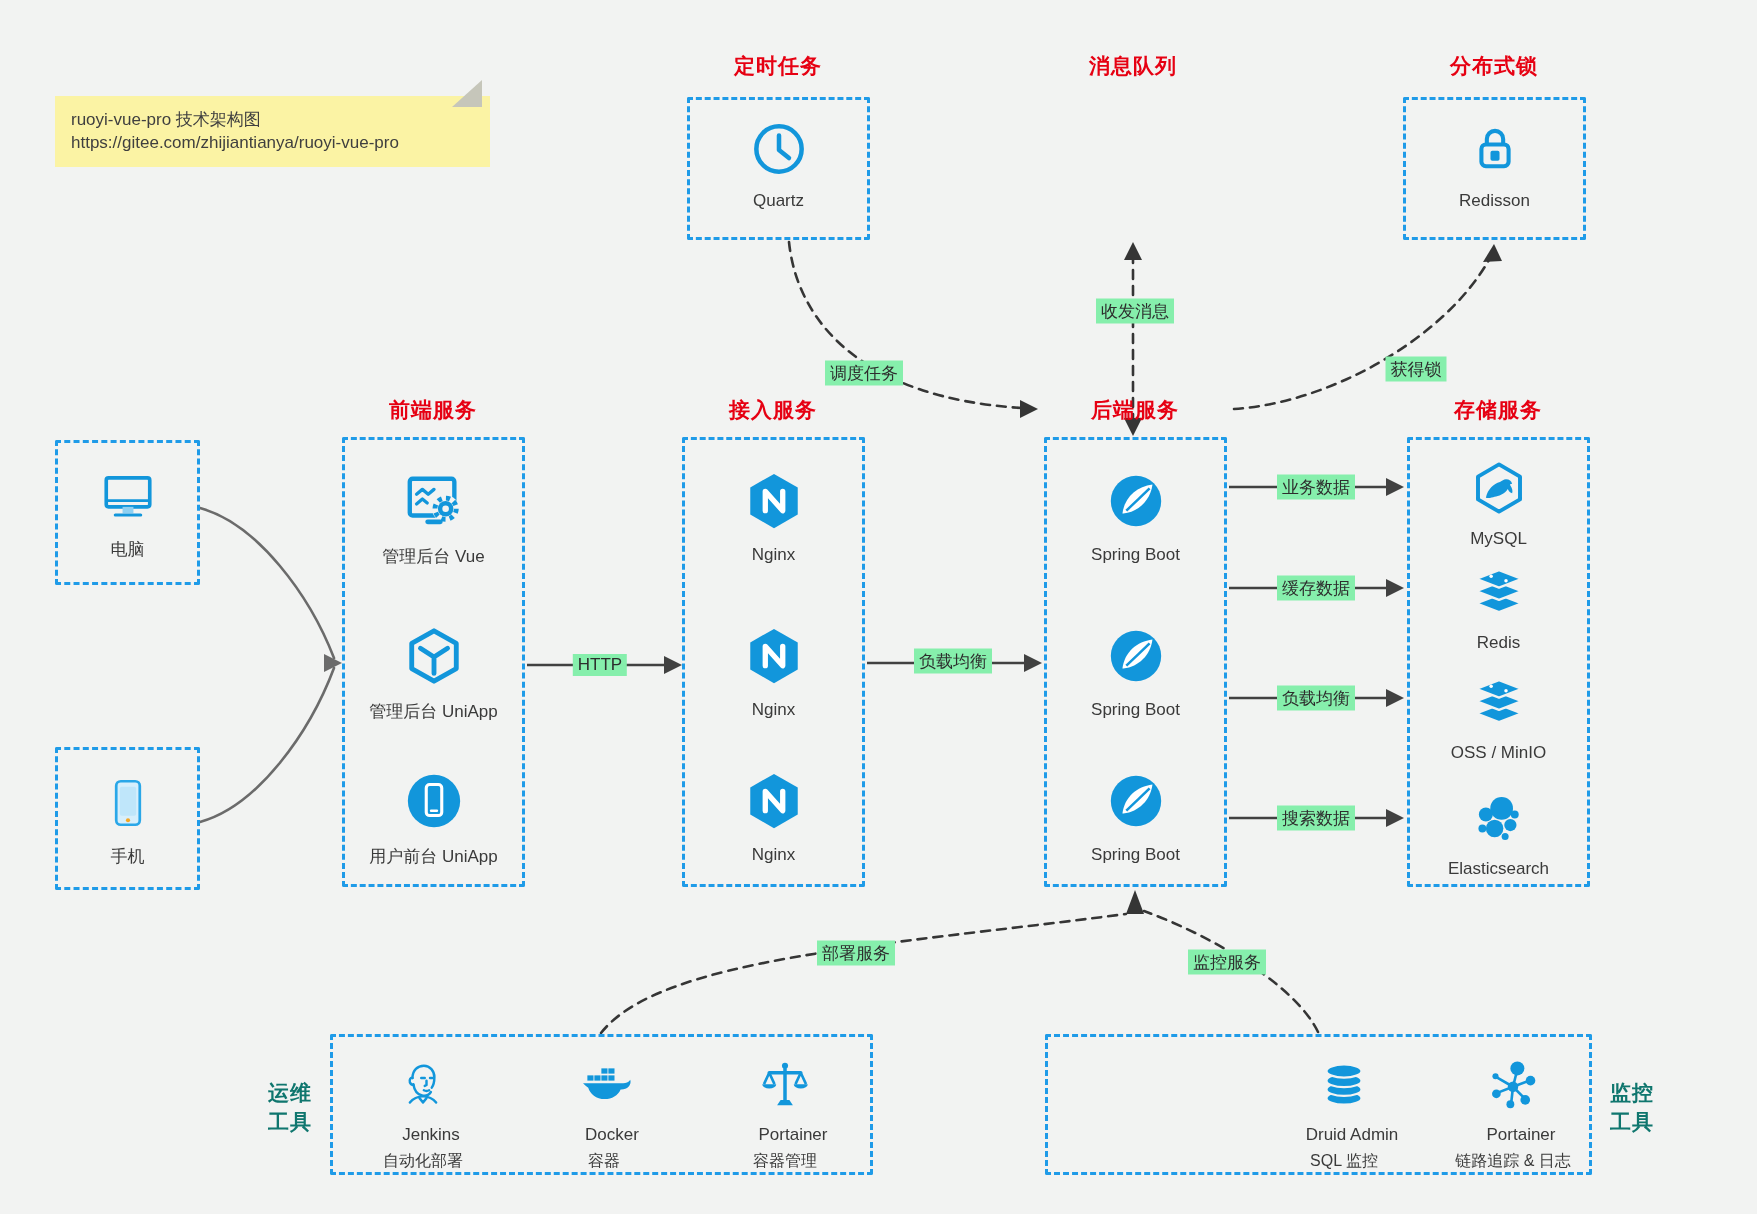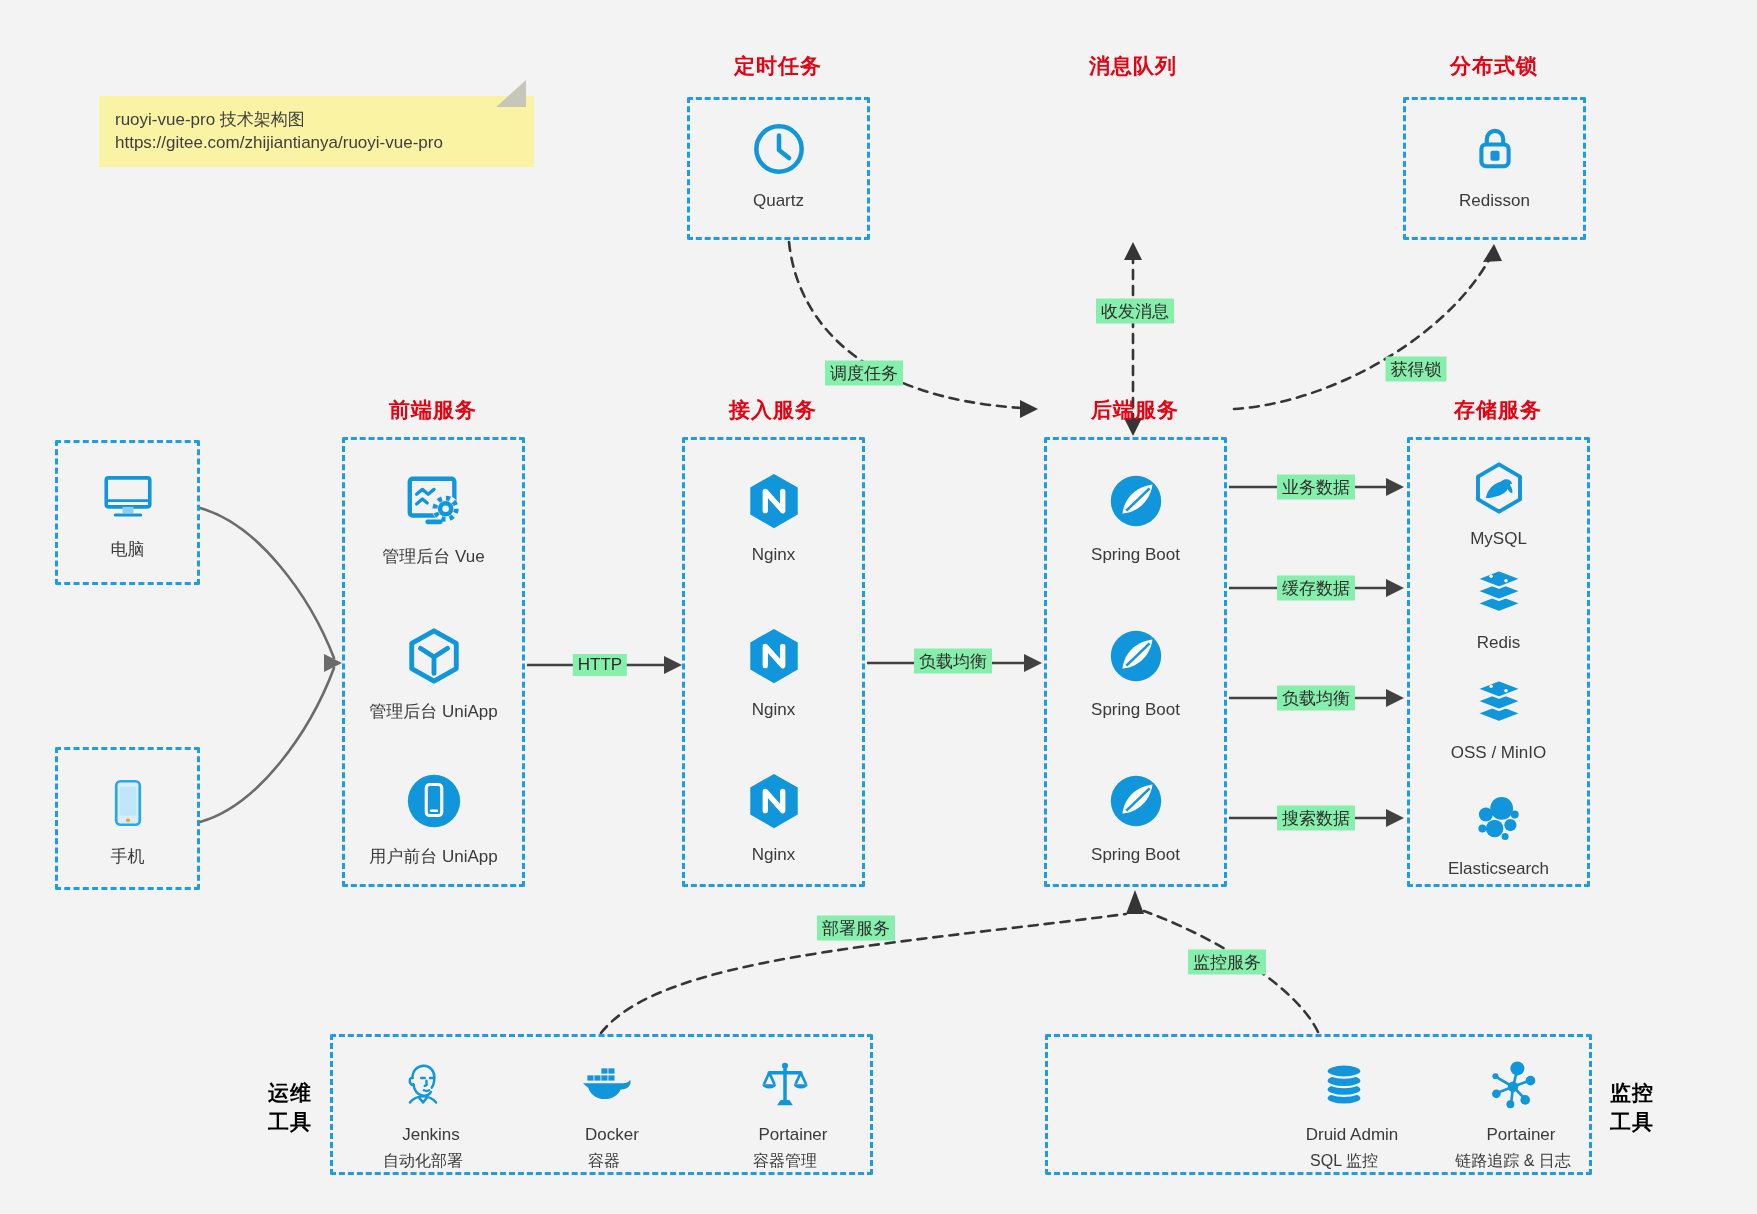--- a/index.html
+++ b/index.html
@@ -6,36 +6,36 @@
   .canvas{position:relative;width:1757px;height:1214px;background:#f2f3f2;overflow:hidden;
           font-family:"Liberation Sans","DejaVu Sans",sans-serif;}
   svg.edges{position:absolute;left:0;top:0;z-index:1;}
   .dbox{position:absolute;border:3px dashed #1f9be8;border-radius:2px;z-index:2;box-sizing:border-box;}
   .tbox{top:97px;width:183px;height:143px;}
   .col{top:437px;width:183px;height:450px;}
   .cbox{left:55px;width:145px;}
   .bbox{top:1034px;height:141px;}
   .col-title{position:absolute;transform:translateX(-50%);color:#e60012;font-size:21px;font-weight:700;
              white-space:nowrap;z-index:5;letter-spacing:1px;}
-  .tool-title{position:absolute;transform:translateX(-50%);color:#000000;font-size:21px;font-weight:700;
+  .tool-title{position:absolute;transform:translateX(-50%);color:#0f766e;font-size:21px;font-weight:700;
               line-height:29px;text-align:center;z-index:5;letter-spacing:1px;}
   .vitem{position:absolute;left:0;right:0;display:flex;flex-direction:column;align-items:center;gap:9px;}
   .vitem svg{width:62px;height:62px;}
   .tbox .vitem svg,.cbox .vitem svg{width:58px;height:58px;}
   .storage .vitem svg{width:56px;height:56px;}
   .ilabel{font-size:17px;color:#3a3a3a;white-space:nowrap;}
   .bitem{position:absolute;top:20px;display:flex;flex-direction:column;align-items:center;gap:8px;
          transform:translateX(-50%);width:230px;}
   .bitem svg{width:56px;height:56px;}
   .bitem .bname{font-size:17px;color:#3a3a3a;white-space:nowrap;margin-left:16px;}
   .bitem .bdesc{font-size:16px;color:#3a3a3a;white-space:nowrap;margin-top:-2px;}
   .edge-label{position:absolute;transform:translate(-50%,-50%);background:#86efac;color:#2d2d2d;
               font-size:17px;padding:1px 5px;white-space:nowrap;z-index:5;}
   .note{position:absolute;left:55px;top:96px;width:435px;height:71px;background:#fbf3a4;z-index:4;
-        box-sizing:border-box;padding:12px 0 0 16px;font-size:17px;color:#3f3f3f;line-height:23px;margin-left:44px;}
+        box-sizing:border-box;padding:12px 0 0 16px;font-size:17px;color:#3f3f3f;line-height:23px;}
   .note-fold{position:absolute;right:8px;top:-16px;width:0;height:0;
              border-left:30px solid transparent;border-bottom:27px solid #c6c6ba;}
 </style>
 </head>
 <body>
 
 <div class="canvas">
 
   <svg class="edges" width="1757" height="1214" viewBox="0 0 1757 1214">
     <g fill="none" stroke="#6b6b6b" stroke-width="2.6" stroke-linecap="round">
@@ -391,16 +391,16 @@
 
   <div class="edge-label" style="left:600px;top:665px">HTTP</div>
   <div class="edge-label" style="left:953px;top:661px">负载均衡</div>
   <div class="edge-label" style="left:864px;top:373px">调度任务</div>
   <div class="edge-label" style="left:1135px;top:311px">收发消息</div>
   <div class="edge-label" style="left:1416px;top:369px">获得锁</div>
   <div class="edge-label" style="left:1316px;top:487px">业务数据</div>
   <div class="edge-label" style="left:1316px;top:588px">缓存数据</div>
   <div class="edge-label" style="left:1316px;top:698px">负载均衡</div>
   <div class="edge-label" style="left:1316px;top:818px">搜索数据</div>
-  <div class="edge-label" style="left:856px;top:928px">部署服务</div>
+  <div class="edge-label" style="left:856px;top:953px">部署服务</div>
   <div class="edge-label" style="left:1227px;top:962px">监控服务</div>
 
 </div>
 
 </body></html>

